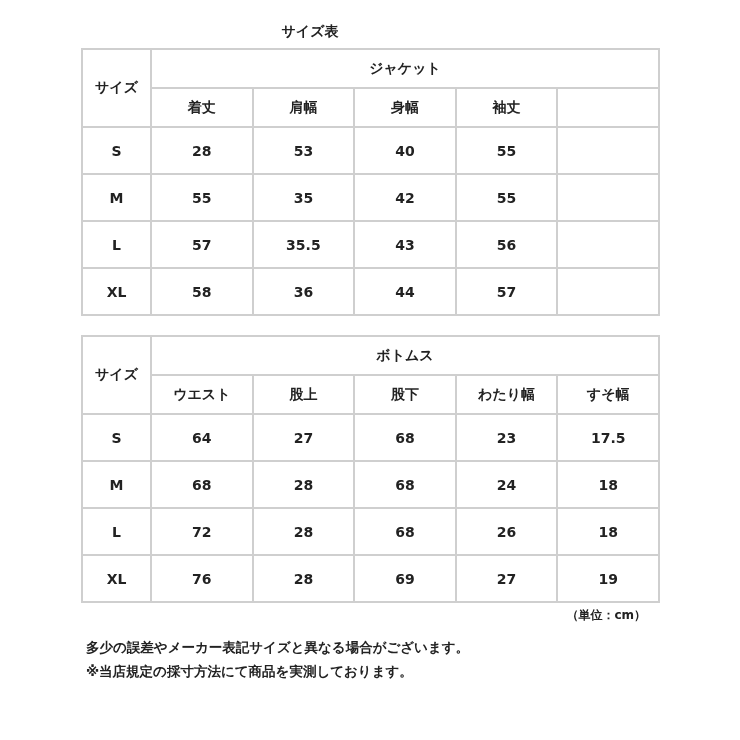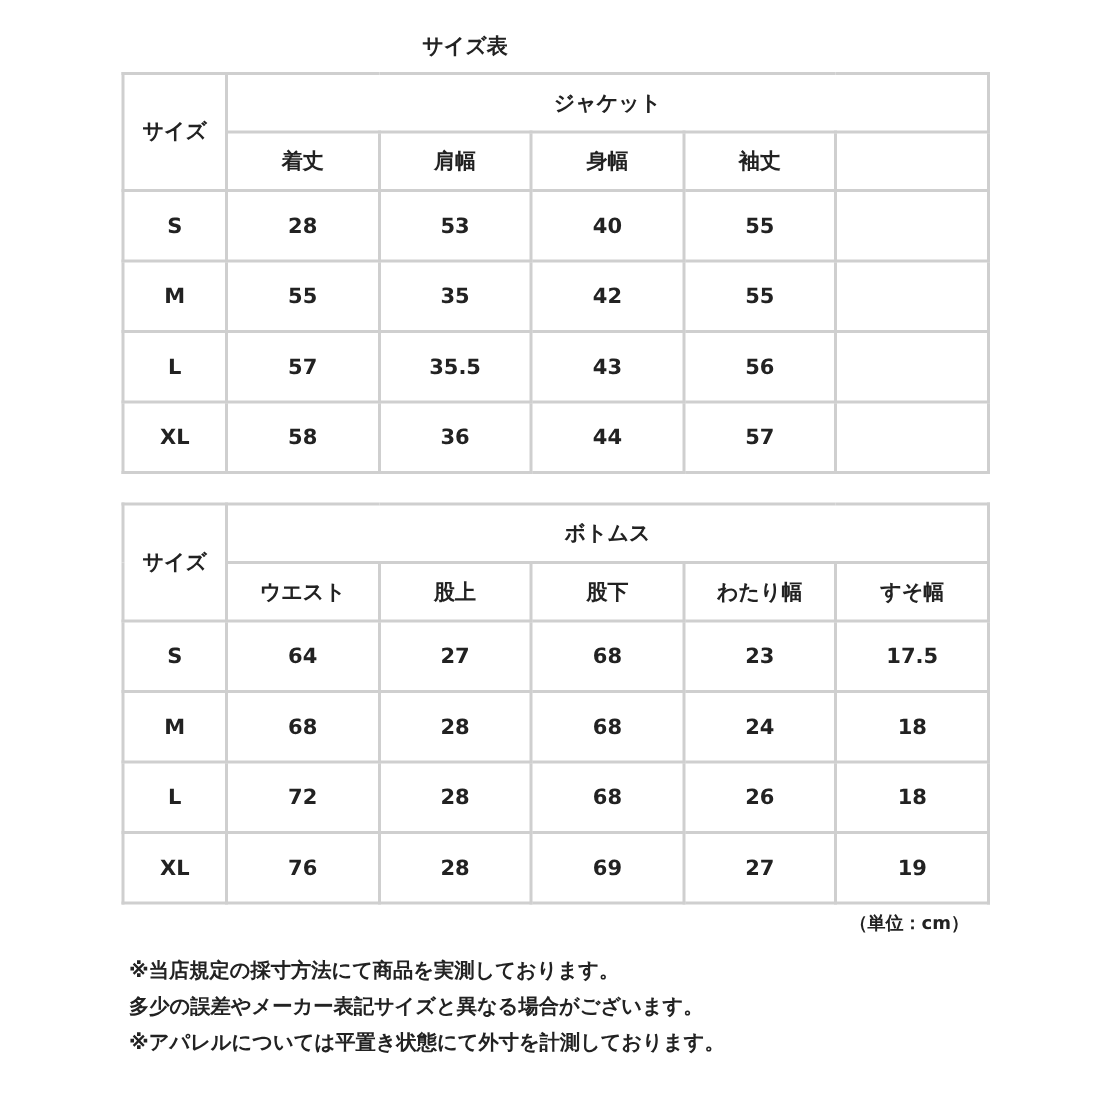--- a/index.html
+++ b/index.html
@@ -180,16 +180,15 @@
     <td>69</td>
     <td>27</td>
     <td>19</td>
   </tr>
 </tbody>
   </table>
 
 <div class="unit-label">（単位：cm）</div>
 
 <div class="notes">
+  <div>多少の誤差やメーカー表記サイズと異なる場合がございます。</div>
   <div>※当店規定の採寸方法にて商品を実測しております。</div>
-  <div>多少の誤差やメーカー表記サイズと異なる場合がございます。</div>
-  <div>※アパレルについては平置き状態にて外寸を計測しております。</div>
 </div>
 
 </body></html>

